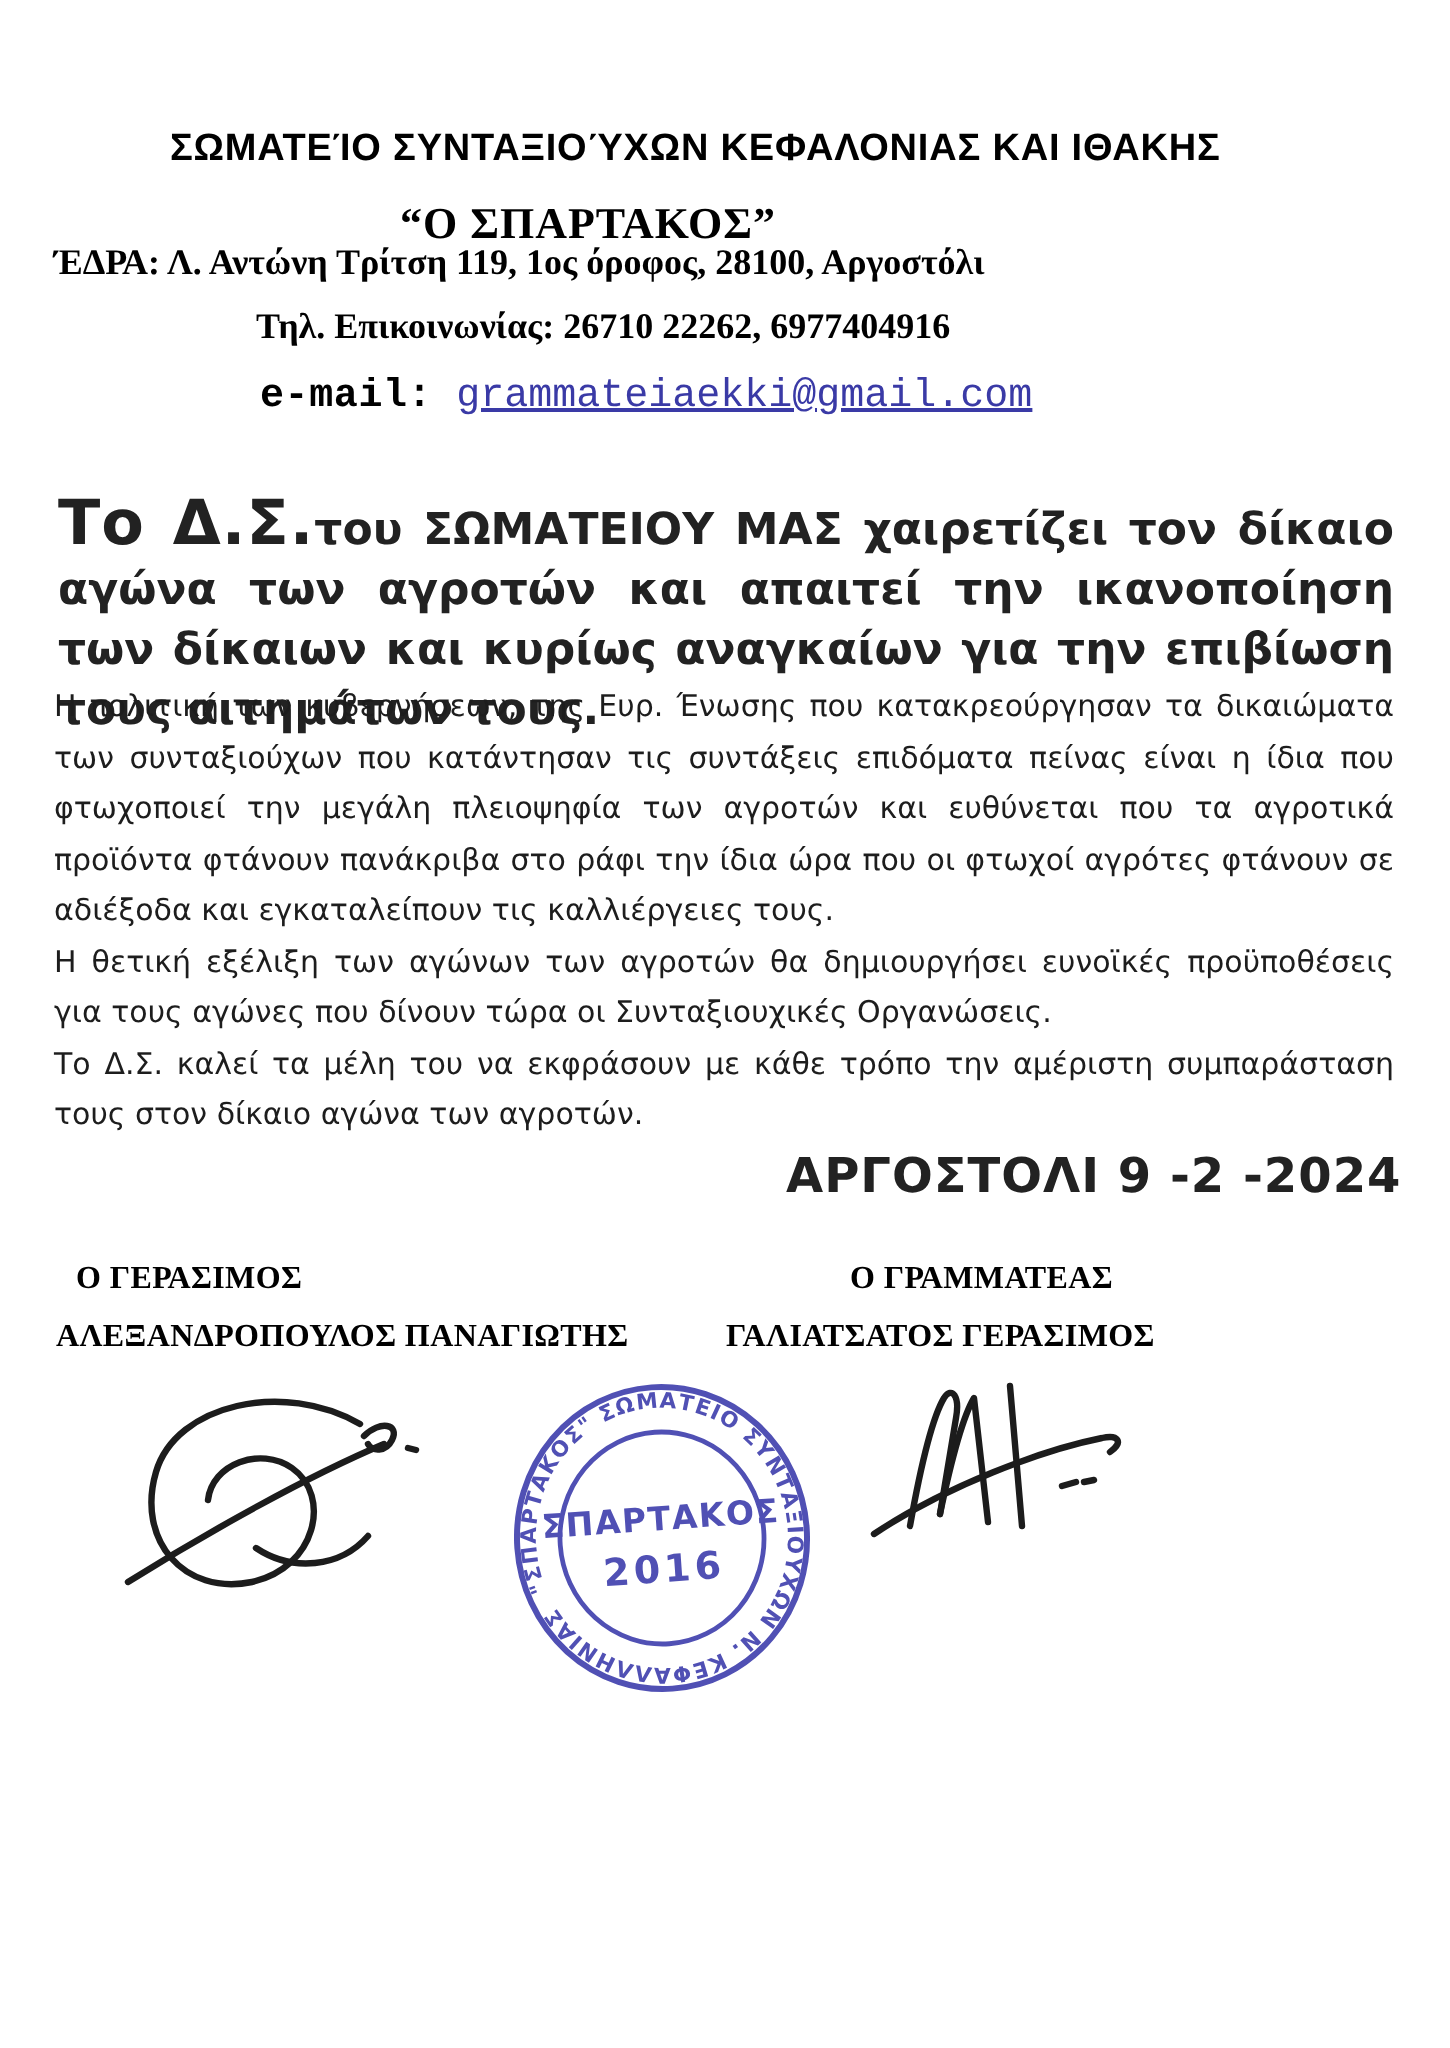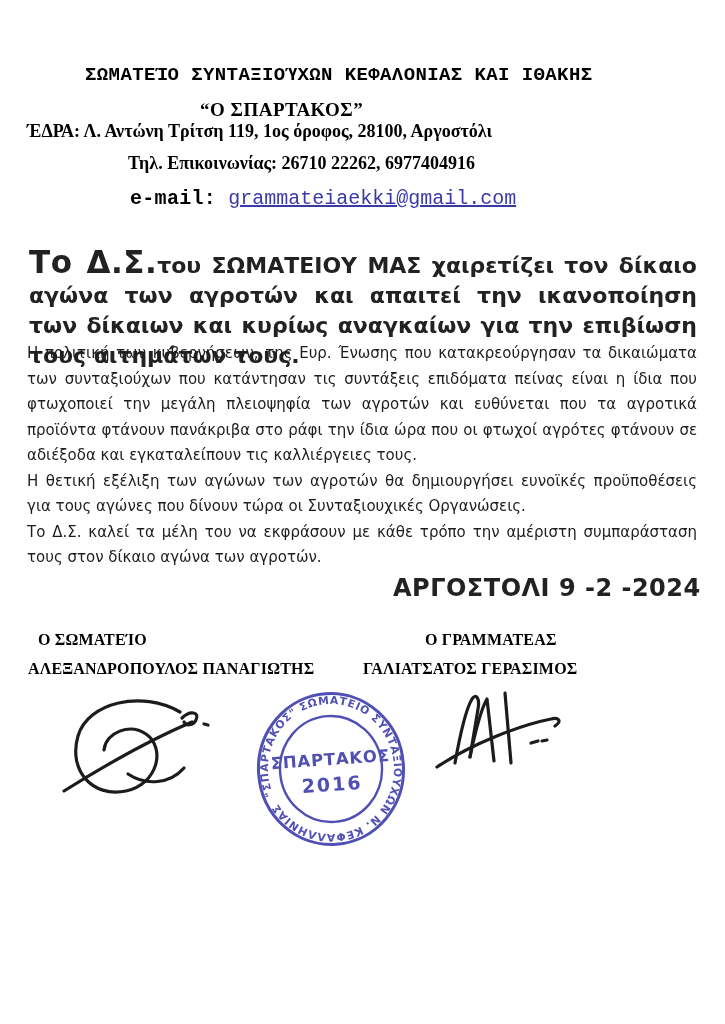--- a/index.html
+++ b/index.html
@@ -6,22 +6,22 @@
   .page{
     position:relative;
     width:725px;height:1024px;
     margin:0 auto;
     background:#ffffff;
     overflow:hidden;
     color:#1f1f1f;
     font-family:"DejaVu Sans", sans-serif;
   }
 
-  .org-name{position:absolute;top:64px;left:85px;font-family:Liberation Mono, monospace;font-weight:bold;font-size:19px;letter-spacing:.4px;color:#000;}
-  .org-subtitle{position:absolute;top:99px;left:200px;font-family:"Liberation Serif",serif;font-weight:bold;font-size:19px;letter-spacing:.5px;color:#000;}
+  .org-name{position:absolute;top:64px;left:85px;font-family:Liberation Sans, sans-serif;font-weight:bold;font-size:19px;letter-spacing:.4px;color:#000;}
+  .org-subtitle{position:absolute;top:99px;left:200px;font-family:"Liberation Serif",serif;font-weight:bold;font-size:22px;letter-spacing:.5px;color:#000;}
   .org-address{position:absolute;top:121px;left:27px;font-family:"Liberation Serif",serif;font-weight:bold;font-size:18px;color:#000;text-align:right;}
   .org-phone{position:absolute;top:153px;left:128px;font-family:"Liberation Serif",serif;font-weight:bold;font-size:18px;color:#000;}
   .email-line{position:absolute;top:187px;left:130px;font-family:Liberation Mono, monospace;font-size:20px;color:#000;}
   .email-line .label{font-weight:bold;letter-spacing:.3px;}
   .email-link{color:#3a3aa6;text-decoration:underline;font-weight:normal;cursor:pointer;}
 
   .intro{
     position:absolute;top:247px;left:29px;width:668px;
     font-weight:bold;font-size:22px;line-height:30px;
     text-align:justify;color:#222;
@@ -69,21 +69,21 @@
   <div class="intro"><span class="lead">Το Δ.Σ.</span><span>του ΣΩΜΑΤΕΙΟΥ ΜΑΣ χαιρετίζει τον δίκαιο αγώνα των αγροτών και απαιτεί την ικανοποίηση των δίκαιων και κυρίως αναγκαίων για την επιβίωση τους αιτημάτων τους.</span></div>
 
   <div class="body-text">
     <p>Η πολιτική των κυβερνήσεων, της Ευρ. Ένωσης που κατακρεούργησαν τα δικαιώματα των συνταξιούχων που κατάντησαν τις συντάξεις επιδόματα πείνας είναι η ίδια που φτωχοποιεί την μεγάλη πλειοψηφία των αγροτών και ευθύνεται που τα αγροτικά προϊόντα φτάνουν πανάκριβα στο ράφι την ίδια ώρα που οι φτωχοί αγρότες φτάνουν σε αδιέξοδα και εγκαταλείπουν τις καλλιέργειες τους.</p>
     <p>Η θετική εξέλιξη των αγώνων των αγροτών θα δημιουργήσει ευνοϊκές προϋποθέσεις για τους αγώνες που δίνουν τώρα οι Συνταξιουχικές Οργανώσεις.</p>
     <p>Το Δ.Σ. καλεί τα μέλη του να εκφράσουν με κάθε τρόπο την αμέριστη συμπαράσταση τους στον δίκαιο αγώνα των αγροτών.</p>
   </div>
 
   <div class="dateline">ΑΡΓΟΣΤΟΛΙ  9 -2 -2024</div>
 
-  <div class="sig-title president-title">Ο ΣΩΜΑΤΕΊΟ</div>
+  <div class="sig-title president-title">Ο ΓΕΡΑΣΙΜΟΣ</div>
   <div class="sig-title secretary-title">Ο ΓΡΑΜΜΑΤΕΑΣ</div>
   <div class="sig-name president-name">ΑΛΕΞΑΝΔΡΟΠΟΥΛΟΣ ΠΑΝΑΓΙΩΤΗΣ</div>
   <div class="sig-name secretary-name">ΓΑΛΙΑΤΣΑΤΟΣ  ΓΕΡΑΣΙΜΟΣ</div>
 
   <svg class="president-sign" viewBox="0 0 172 118" preserveAspectRatio="none" aria-hidden="true">
     <path class="sign-stroke" d="M 138,24 C 100,2 46,14 36,48 C 26,82 50,110 84,103 C 116,96 124,60 104,46 C 88,35 64,44 62,62"></path>
     <path class="sign-stroke" d="M 22,103 C 62,78 112,50 150,34"></path>
     <path class="sign-stroke" d="M 140,30 C 148,22 158,24 154,32 C 151,38 144,38 142,34"></path>
     <path class="sign-stroke" d="M 162,36 l 4,1"></path>
     <path class="sign-stroke" d="M 86,86 C 104,98 128,96 142,80"></path>

